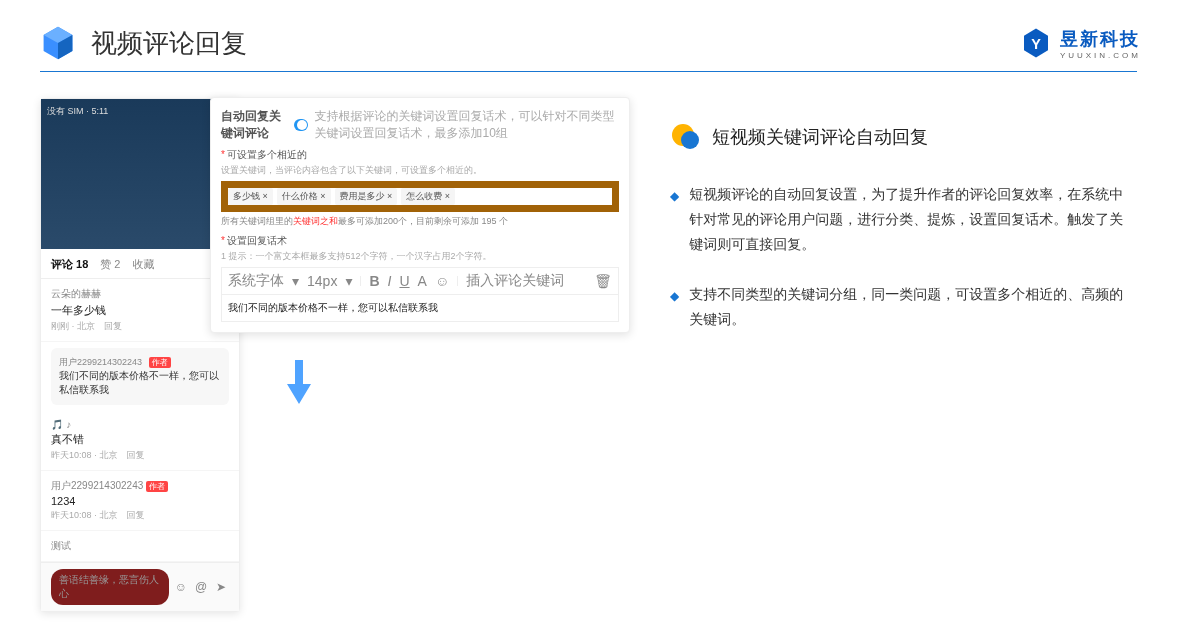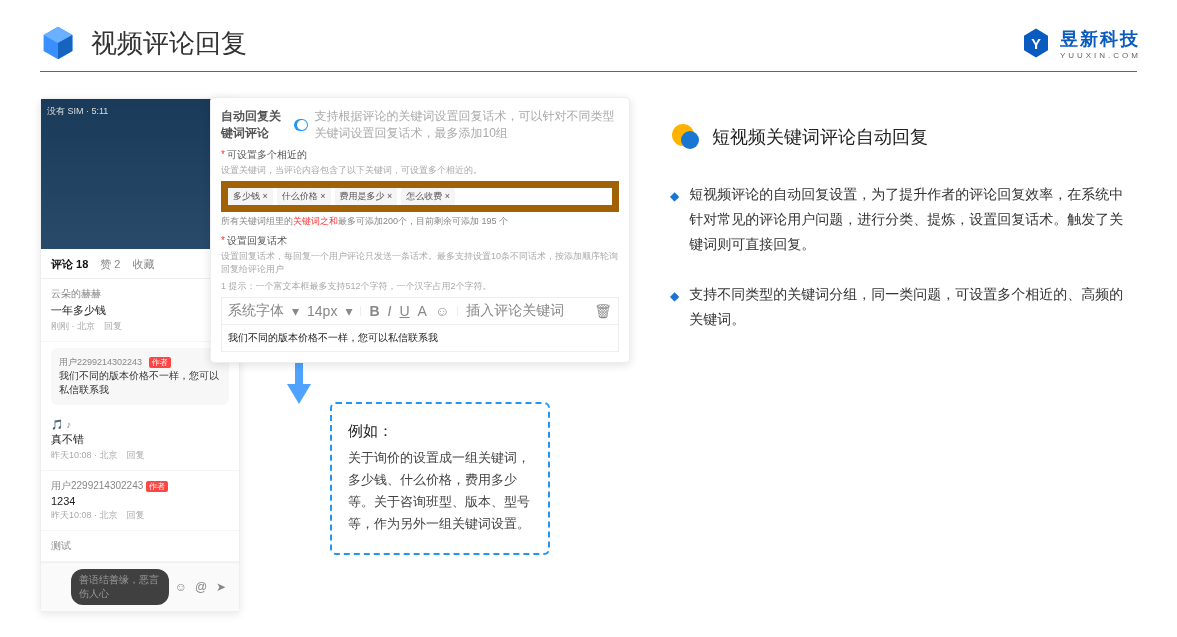--- a/index.html
+++ b/index.html
@@ -27,21 +27,21 @@
 .phone-tabs { display: flex; gap: 12px; padding: 8px 10px 6px 10px; font-size: 11px; color: #888; border-bottom: 1px solid #eee; }
 .phone-tabs .active { color: #111; font-weight: 600; }
 .comment-item { padding: 8px 10px; border-bottom: 1px solid #f5f5f5; }
 .comment-item .uname { color: #888; font-size: 10px; }
 .comment-item .ctext { color: #222; font-size: 11px; margin: 2px 0; }
 .comment-item .meta { color: #aaa; font-size: 9px; }
 .reply-bubble { margin: 6px 10px; padding: 8px; background: #f7f7f7; border-radius: 6px; font-size: 10px; color: #333; }
 .reply-bubble .ruser { color: #888; font-size: 9px; }
 .reply-bubble .badge { background: #f44; color:#fff; font-size:8px; padding:1px 3px; border-radius:2px; margin-left:4px; }
 .input-bar { display:flex; align-items:center; padding:6px 10px; border-top:1px solid #eee; background:#fafafa; }
-.input-bar .inp { flex:1; background:#404040; border-radius:12px; padding:4px 8px; font-size:10px; color:#999;margin-left:20px; }
+.input-bar .inp { flex:1; background:#7f1d1d; border-radius:12px; padding:4px 8px; font-size:10px; color:#999; }
 .input-bar .ico { width:16px; text-align:center; color:#888; font-size:12px; margin-left:4px; }
 
 .settings-panel { position: absolute; top: 5px; left: 170px; width: 420px; background: #fff; border: 1px solid #eee; border-radius: 4px; box-shadow: 0 2px 10px rgba(0,0,0,0.12); padding: 10px; font-size: 10px; color: #555; z-index: 5; }
 .sp-row1 { display:flex; align-items:center; gap:6px; font-size:12px; }
 .sp-row1 .sw { width:24px; height:12px; background:#2196f3; border-radius:6px; position:relative; }
 .sp-row1 .sw::after { content:""; position:absolute; right:1px; top:1px; width:10px; height:10px; background:#fff; border-radius:50%; }
 .sp-tabs { display:flex; gap:10px; margin:8px 0; font-size:10px; }
 .sp-tabs .t { padding:4px 6px; }
 .sp-tabs .t.active { color:#2196f3; border-bottom:2px solid #2196f3; }
 .sp-tabs .plus { color:#999; }
@@ -152,21 +152,20 @@
       <div class="sp-tags">
         <span class="tag">多少钱 ×</span>
         <span class="tag">什么价格 ×</span>
         <span class="tag">费用是多少 ×</span>
         <span class="tag">怎么收费 ×</span>
       </div>
       <div class="sp-note">
         <span>所有关键词组里的</span><span class="em">关键词之和</span><span>最多可添加200个，目前剩余可添加 195 个</span>
       </div>
       <div class="sp-label"><span class="star">*</span><span>设置回复话术</span></div>
-      <div class="sp-hint">设置回复话术，每回复一个用户评论只发送一条话术。最多支持设置10条不同话术，按添加顺序轮询回复给评论用户</div>
       <div class="sp-hint">1 提示：一个富文本框最多支持512个字符，一个汉字占用2个字符。</div>
       <div class="sp-editor">
         <div class="sp-toolbar">
           <span>系统字体</span>
             <span>▾</span>
           <span>14px</span>
             <span>▾</span>
           <span class="sep"></span>
           <b>B</b>
           <i>I</i>
@@ -178,24 +177,20 @@
           <span style="margin-left:auto">🗑</span>
         </div>
         <div class="sp-content">我们不同的版本价格不一样，您可以私信联系我</div>
       </div>
     </div>
 
     <svg class="arrow-down" viewBox="0 0 28 44">
       <path d="M10 0 L18 0 L18 24 L26 24 L14 44 L2 24 L10 24 Z" fill="#4fa3ff"></path>
     </svg>
 
-    <div class="example-box">
-      <div class="ex-title">例如：</div>
-      <div class="ex-body">关于询价的设置成一组关键词，多少钱、什么价格，费用多少等。关于咨询班型、版本、型号等，作为另外一组关键词设置。</div>
-    </div>
 
   </div>
 
   <div class="right-col">
     <div class="section-head">
       <svg class="bubble-icon" viewBox="0 0 30 30">
         <circle cx="13" cy="13" r="11" fill="#ffb300"></circle>
         <circle cx="20" cy="18" r="9" fill="#1976d2"></circle>
       </svg>
       <h2 class="section-title">短视频关键词评论自动回复</h2>

